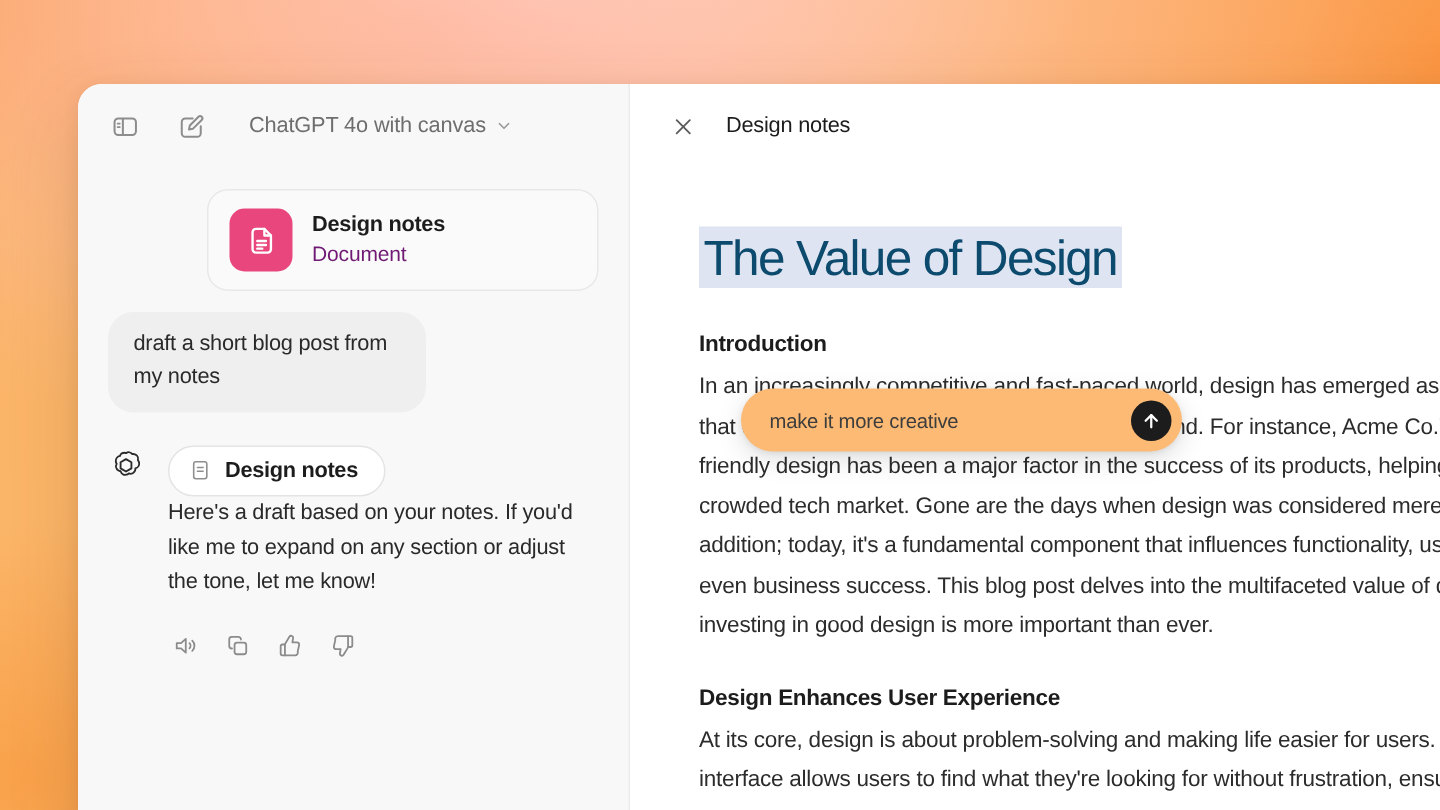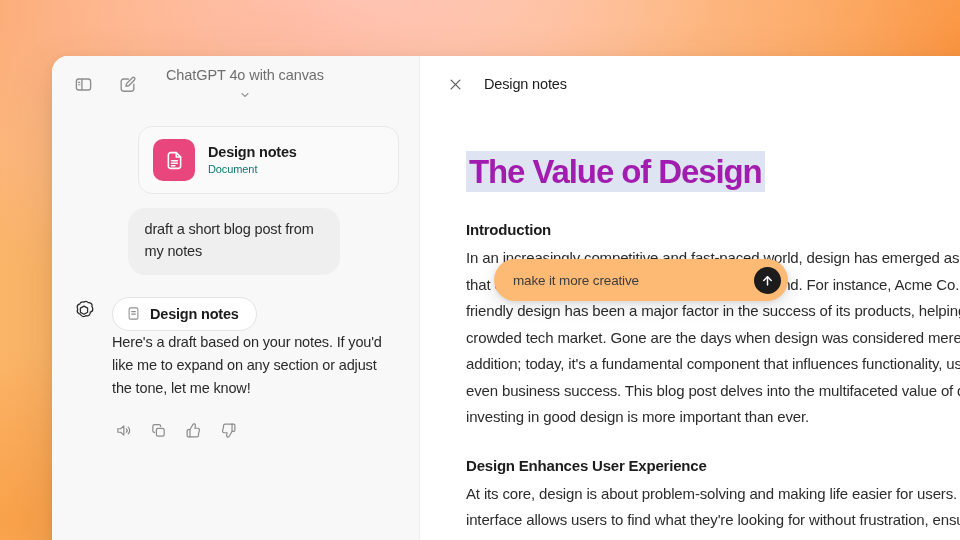--- a/index.html
+++ b/index.html
@@ -82,21 +82,20 @@
   #model-selector {
     display: flex;
     align-items: center;
     gap: 6px;
     margin-left: 10px;
     cursor: pointer;
     color: #6e6e6e;
     font-size: 14.5px;
     letter-spacing: -0.1px;
     white-space: nowrap;
-    flex-direction: column;
   }
   #model-chevron { display: block; color: #9b9b9b; }
 
   #chat-scroll {
     flex: 1;
     padding: 0 20px;
     overflow: hidden;
   }
 
   
@@ -123,31 +122,31 @@
     color: #ffffff;
   }
   #doc-card-title {
     font-size: 14.5px;
     font-weight: bold;
     color: #1c1c1c;
     letter-spacing: -0.2px;
     line-height: 1.25;
   }
   #doc-card-subtitle {
-    font-size: 11px;
-    color: #0f766e;
+    font-size: 14px;
+    color: #701a75;
     letter-spacing: -0.1px;
     line-height: 1.3;
     margin-top: 1px;
   }
 
   
   #user-row {
     display: flex;
-    justify-content: center;
+    justify-content: flex-start;
     margin-top: 14px;
     padding-right: 4px;
   }
   #user-bubble {
     background: #efefef;
     border-radius: 17px;
     padding: 11px 17px 12px;
     max-width: 212px;
     font-size: 14.5px;
     line-height: 1.5;
@@ -243,23 +242,23 @@
 
   #canvas-body {
     flex: 1;
     padding: 42px 0 0 46px;
     overflow: hidden;
     position: relative;
   }
 
   #doc-title {
     font-size: 33px;
-    font-weight: bold;
+    font-weight: normal;
     letter-spacing: -1.1px;
-    color: #a21caf;
+    color: #0c4a6e;
     line-height: 1.12;
     display: inline;
     background: #dee4f1;
     box-decoration-break: clone;
     -webkit-box-decoration-break: clone;
     padding: 2px 3px;
   }
 
   #doc-h2-intro {
     font-size: 15px;

